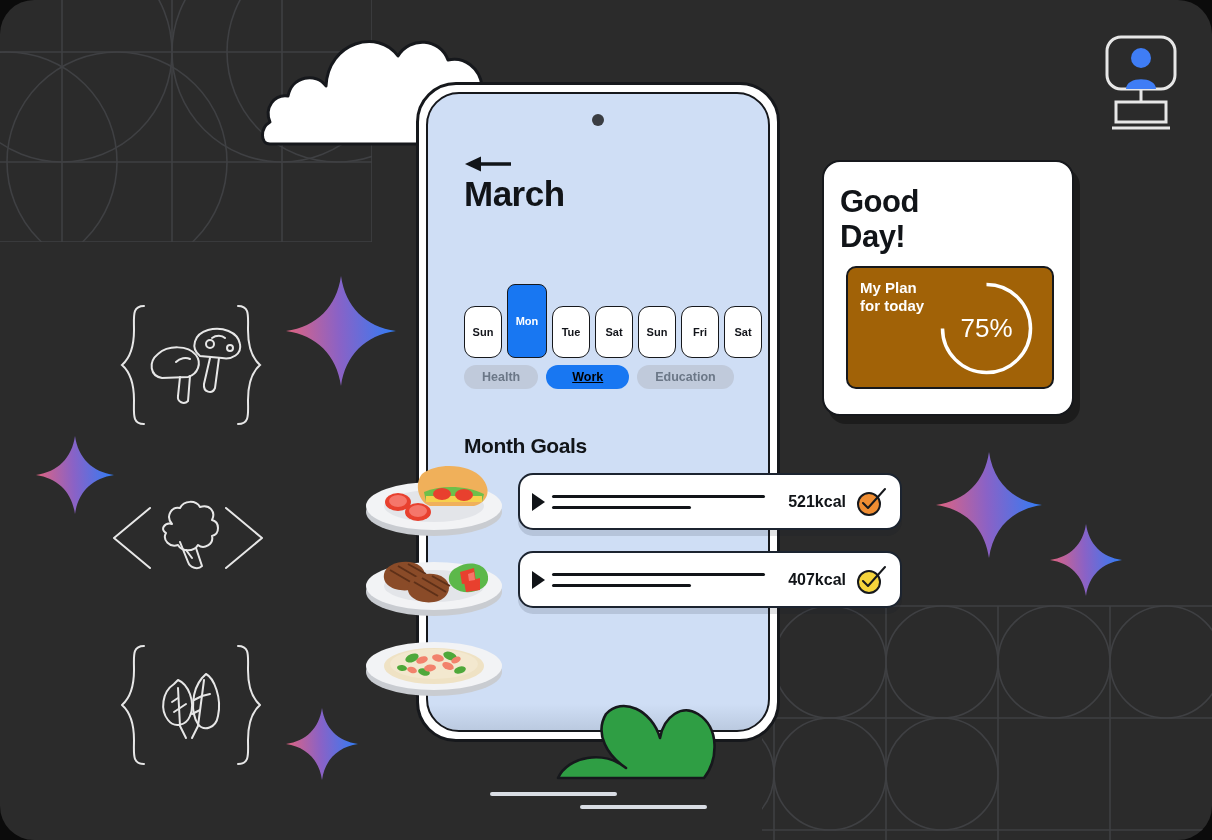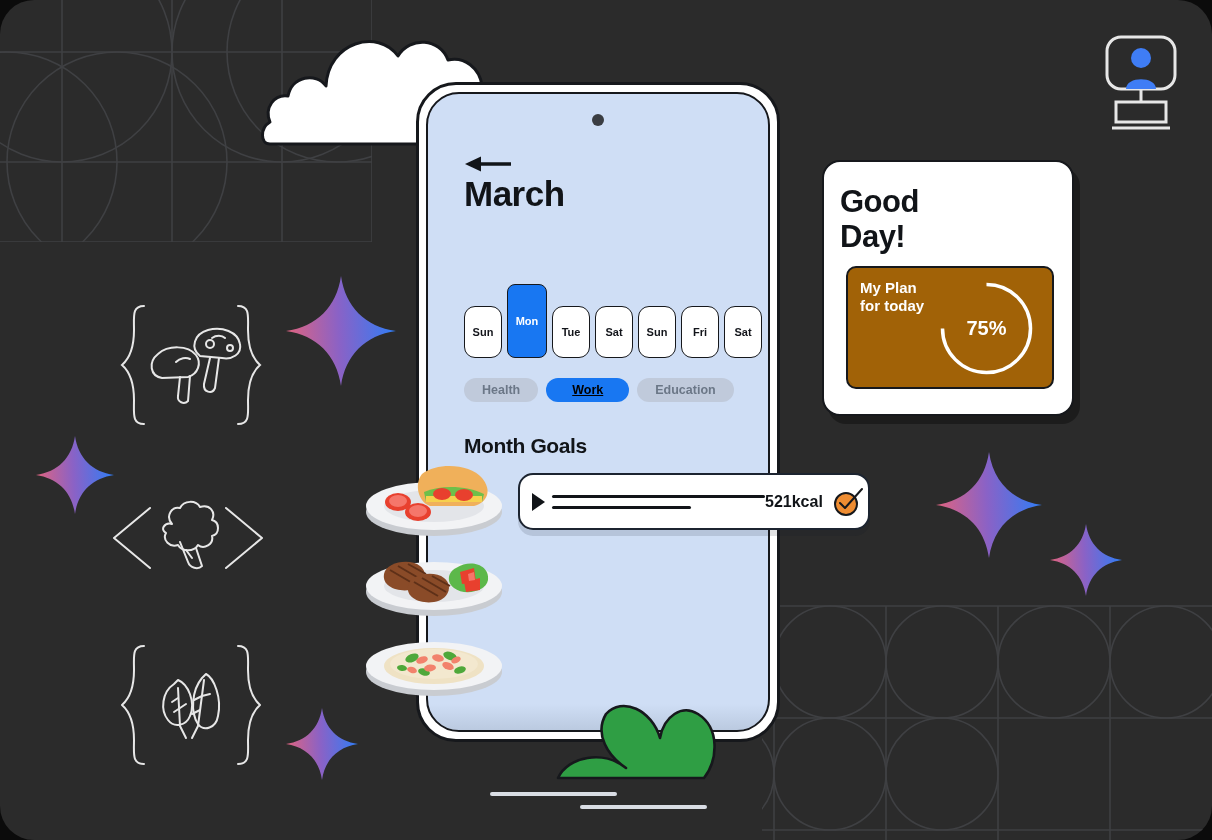--- a/index.html
+++ b/index.html
@@ -74,40 +74,40 @@
     display:flex; align-items:center; justify-content:center;
     font-size:11px; font-weight:700; color:#12141a;
   }
   .day-chip.active {
     background:#1877f2; color:#ffffff;
     width:40px; height:74px; border-radius:8px;
   }
 
   
   #pill-row {
-    position:absolute; left:36px; top:284px;
+    position:absolute; left:36px; top:271px;
     display:flex; gap:8px;
   }
   .pill {
     height:24px; padding:0 18px; border-radius:12px;
     display:flex; align-items:center; justify-content:center;
     font-size:12.5px; font-weight:700;
     background:#c0cadb; color:#6b7787;
   }
   .pill.active { background:#1877f2; color:#000000; padding:0 26px;text-decoration:underline; }
 
   #goals-title {
     position:absolute; left:36px; top:340px;
     font-size:21px; font-weight:700; color:#111418; letter-spacing:-.4px;
   }
 
   
   .goal-row {
     position:absolute;
-    width:352px; height:57px;
+    width:384px; height:57px;
     background:#ffffff;
     border:2px solid #1c2430;
     border-radius:15px;
     display:flex; align-items:center;
     box-shadow:0 6px 0 rgba(15,25,40,.13);
   }
   .goal-row .tri {
     margin-left:12px; width:0;height:0;
     border-left:13px solid #111418;
     border-top:9px solid transparent;
@@ -139,21 +139,21 @@
   }
   #plan-label {
     position:absolute; left:12px; top:11px;
     color:#ffffff; font-size:15px; font-weight:700; line-height:1.22;
     white-space:pre-line;
   }
   #ring-wrap { position:absolute; right:13px; top:8px; }
   #ring-pct {
     position:absolute; left:0; top:0; width:105px; height:105px;
     display:flex; align-items:center; justify-content:center;
-    color:#ffffff; font-size:20px; font-weight:700;
+    color:#ffffff; font-size:26px; font-weight:400;
   }
 
   
   #user-badge { position:absolute; left:1104px; top:34px; }
 
   
   .deco-line { position:absolute; height:4px; background:#d9dde4; border-radius:2px; }
   #deco-line-1 { left:490px; top:792px; width:127px; }
   #deco-line-2 { left:580px; top:805px; width:127px; }
 </style>
@@ -365,20 +365,34 @@
       </div>
     <div class="kcal">521kcal</div>
     <div class="check-badge">
       <svg width="30" height="30" viewBox="0 0 30 30">
         <circle cx="13" cy="17" r="11" fill="#ef8d32" stroke="#16181c" stroke-width="2"></circle>
         <path d="M7 16 L12 21 L29 2" fill="none" stroke="#16181c" stroke-width="2" stroke-linecap="round" stroke-linejoin="round"></path>
       </svg>
     </div>
   </div>
 
+  <div class="goal-row" style="left:518px;top:551px">
+    <div class="tri"></div>
+    <div class="goal-lines">
+        <div class="l1"></div>
+        <div class="l2"></div>
+      </div>
+    <div class="kcal">407kcal</div>
+    <div class="check-badge">
+      <svg width="30" height="30" viewBox="0 0 30 30">
+        <circle cx="13" cy="17" r="11" fill="#f5d43c" stroke="#16181c" stroke-width="2"></circle>
+        <path d="M7 16 L12 21 L29 2" fill="none" stroke="#16181c" stroke-width="2" stroke-linecap="round" stroke-linejoin="round"></path>
+      </svg>
+    </div>
+  </div>
 
 
   <svg class="deco-shape" style="left:548px;top:694px" width="200" height="92" viewBox="0 0 200 92">
     <path d="M10 84 C20 62 56 56 78 74 C60 62 46 40 58 20 C74 2 104 16 112 44 C116 22 134 10 150 20 C172 34 170 66 156 84 Z" fill="#2f9e44" stroke="#16181c" stroke-width="2.6" stroke-linejoin="round"></path>
   </svg>
 
   <div id="good-card">
     <div id="good-title">Good
 Day!</div>
 

